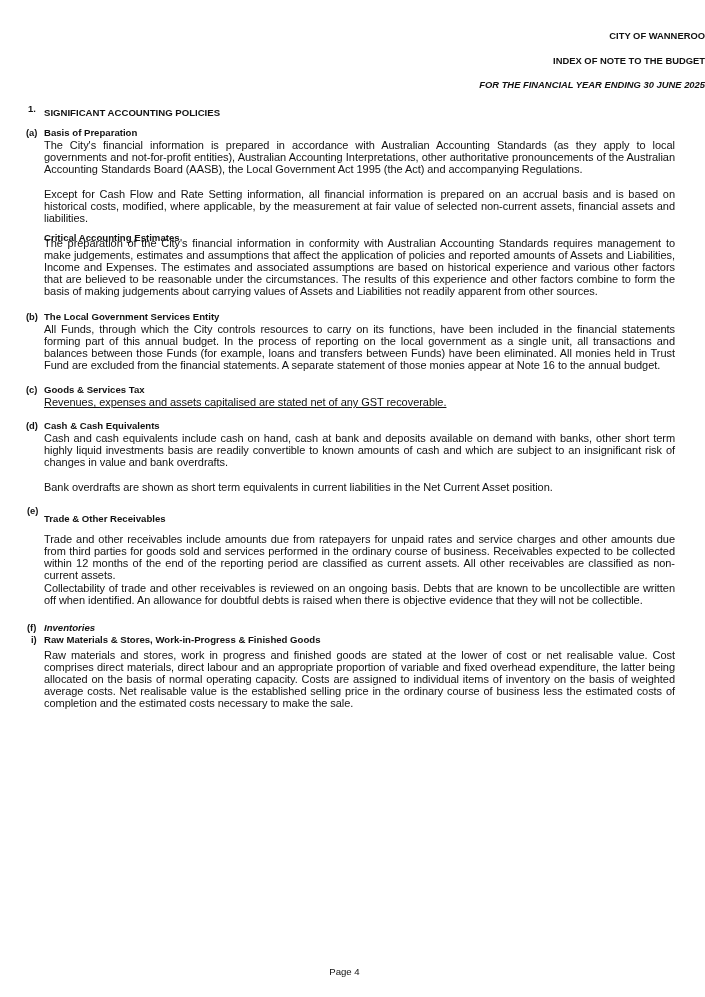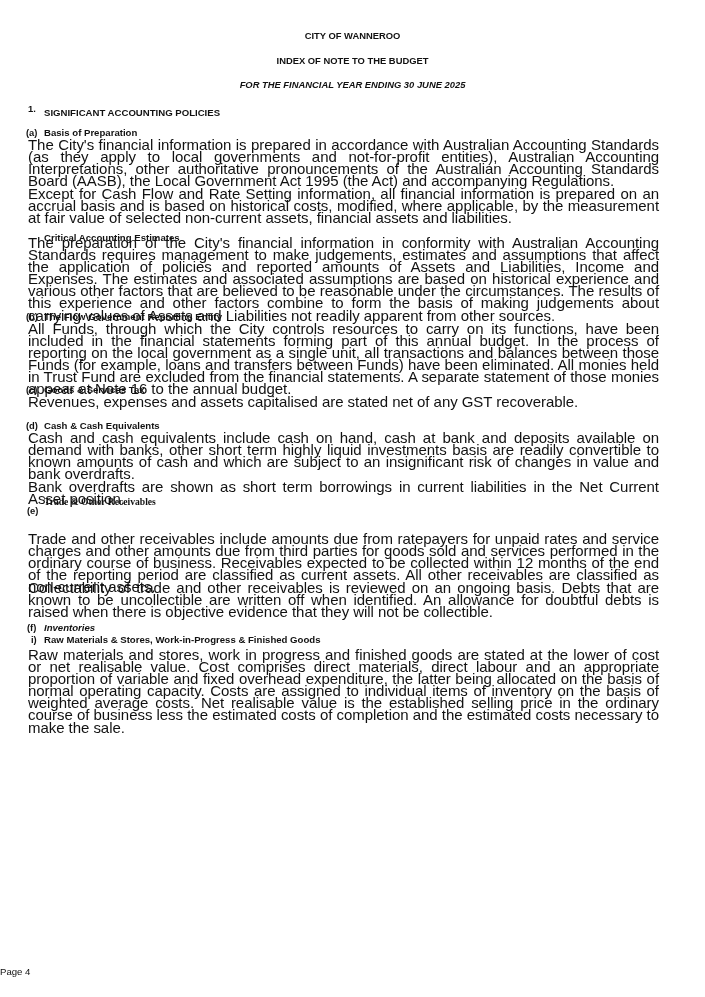--- a/index.html
+++ b/index.html
@@ -2,36 +2,36 @@
 <html><head>
 <meta charset="utf-8">
 <style>
   html, body { margin: 0; padding: 0; background: #ffffff; }
   body {
     width: 705px; height: 997px; position: relative; overflow: hidden;
     font-family: "Liberation Sans", sans-serif; color: #111111;
     font-size: 9.4px; line-height: 12.1px;
   }
   .center {
-    position: absolute; left: 0; width: 705px; text-align: center;
+    position: absolute; left: 0; width: 705px; text-align: right;
     font-weight: bold; font-size: 9.4px;
   }
   .num {
     position: absolute; font-weight: bold; font-size: 9.4px;
   }
   .heading {
     position: absolute; left: 44px; font-weight: bold; font-size: 9.6px;
   }
   .para {
-    position: absolute; left: 28px; width: 631px; text-align: justify;
-    text-align-last: left; font-size: 15px; line-height: 12.1px;
+    position: absolute; left: 44px; width: 631px; text-align: justify;
+    text-align-last: left; font-size: 11px; line-height: 12.1px;
     letter-spacing: -0.05px;
   }
   .footer {
-    position: absolute; left: 0; width: 689px; text-align: left;
+    position: absolute; left: 0; width: 689px; text-align: center;
     font-size: 9.6px; top: 966px;
   }
 </style>
 </head>
 <body>
 
 <div class="center" style="top:30px;">CITY OF WANNEROO</div>
 <div class="center" style="top:55px;">INDEX OF NOTE TO THE BUDGET</div>
 <div class="center" style="top:79px;font-style:italic;">FOR THE FINANCIAL YEAR ENDING 30 JUNE 2025</div>
 
@@ -39,34 +39,34 @@
 <div class="heading" style="top:107px;">SIGNIFICANT ACCOUNTING POLICIES</div>
 
 <div class="num" style="left:26px; top:127px;">(a)</div>
 <div class="heading" style="top:127px;">Basis of Preparation</div>
 <div class="para" style="top:139px;">The City's financial information is prepared in accordance with Australian Accounting Standards (as they apply to local governments and not-for-profit entities), Australian Accounting Interpretations, other authoritative pronouncements of the Australian Accounting Standards Board (AASB), the Local Government Act 1995 (the Act) and accompanying Regulations.</div>
 <div class="para" style="top:188px;">Except for Cash Flow and Rate Setting information, all financial information is prepared on an accrual basis and is based on historical costs, modified, where applicable, by the measurement at fair value of selected non-current assets, financial assets and liabilities.</div>
 <div class="heading" style="top:225px;margin-top:7px;">Critical Accounting Estimates</div>
 <div class="para" style="top:237px;">The preparation of the City's financial information in conformity with Australian Accounting Standards requires management to make judgements, estimates and assumptions that affect the application of policies and reported amounts of Assets and Liabilities, Income and Expenses.  The estimates and associated assumptions are based on historical experience and various other factors that are believed to be reasonable under the circumstances.  The results of this experience and other factors combine to form the basis of making judgements about carrying values of Assets and Liabilities not readily apparent from other sources.</div>
 
 <div class="num" style="left:26px; top:311px;">(b)</div>
-<div class="heading" style="top:311px;">The Flow Government Reporting Entity</div>
+<div class="heading" style="top:311px;">The Local Government Services Entity</div>
 <div class="para" style="top:323px;">All Funds, through which the City controls resources to carry on its functions, have been included in the financial statements forming part of this annual budget.  In the process of reporting on the local government as a single unit, all transactions and balances between those Funds (for example, loans and transfers between Funds) have been eliminated.  All monies held in Trust Fund are excluded from the financial statements.  A separate statement of those monies appear at Note 16 to the annual budget.</div>
 
 <div class="num" style="left:26px; top:384px;">(c)</div>
 <div class="heading" style="top:384px;">Goods &amp; Services Tax</div>
-<div class="para" style="top:396px;">Revenues, expenses and assets capitalised are stated net of any GST recoverable.</div>
+<div class="para" style="top:396px;text-decoration:underline;">Revenues, expenses and assets capitalised are stated net of any GST recoverable.</div>
 
 <div class="num" style="left:26px; top:420px;">(d)</div>
 <div class="heading" style="top:420px;text-align:center;">Cash &amp; Cash Equivalents</div>
 <div class="para" style="top:432px;">Cash and cash equivalents include cash on hand, cash at bank and deposits available on demand with banks, other short term highly liquid investments basis are readily convertible to known amounts of cash and which are subject to an insignificant risk of changes in value and bank overdrafts.</div>
-<div class="para" style="top:481px;">Bank overdrafts are shown as short term borrowings in current liabilities in the Net Current Asset position.</div>
+<div class="para" style="top:481px;">Bank overdrafts are shown as short term equivalents in current liabilities in the Net Current Asset position.</div>
 
 <div class="num" style="left:27px; top:505px;">(e)</div>
-<div class="heading" style="top:496px;font-family:Liberation Serif, serif;">Trade &amp; Other Receivables</div>
+<div class="heading" style="top:513px;">Trade &amp; Other Receivables</div>
 <div class="para" style="top:533px;">Trade and other receivables include amounts due from ratepayers for unpaid rates and service charges and other amounts due from third parties for goods sold and services performed in the ordinary course of business. Receivables expected to be collected within 12 months of the end of the reporting period are classified as current assets. All other receivables are classified as non-current assets.</div>
 <div class="para" style="top:582px;">Collectability of trade and other receivables is reviewed on an ongoing basis.  Debts that are known to be uncollectible are written off when identified.  An allowance for doubtful debts is raised when there is objective evidence that they will not be collectible.</div>
 
 <div class="num" style="left:27px; top:622px;">(f)</div>
 <div class="heading" style="top:622px;font-style:italic;">Inventories</div>
 <div class="num" style="left:31px; top:634px;">i)</div>
 <div class="heading" style="top:634px;">Raw Materials &amp; Stores, Work-in-Progress &amp; Finished Goods</div>
 <div class="para" style="top:649px;">Raw materials and stores, work in progress and finished goods are stated at the lower of cost or net realisable value.  Cost comprises direct materials, direct labour and an appropriate proportion of variable and fixed overhead expenditure, the latter being allocated on the basis of normal operating capacity.  Costs are assigned to individual items of inventory on the basis of weighted average costs.  Net realisable value is the established selling price in the ordinary course of business less the estimated costs of completion and the estimated costs necessary to make the sale.</div>
 
 <div class="footer">Page 4</div>

